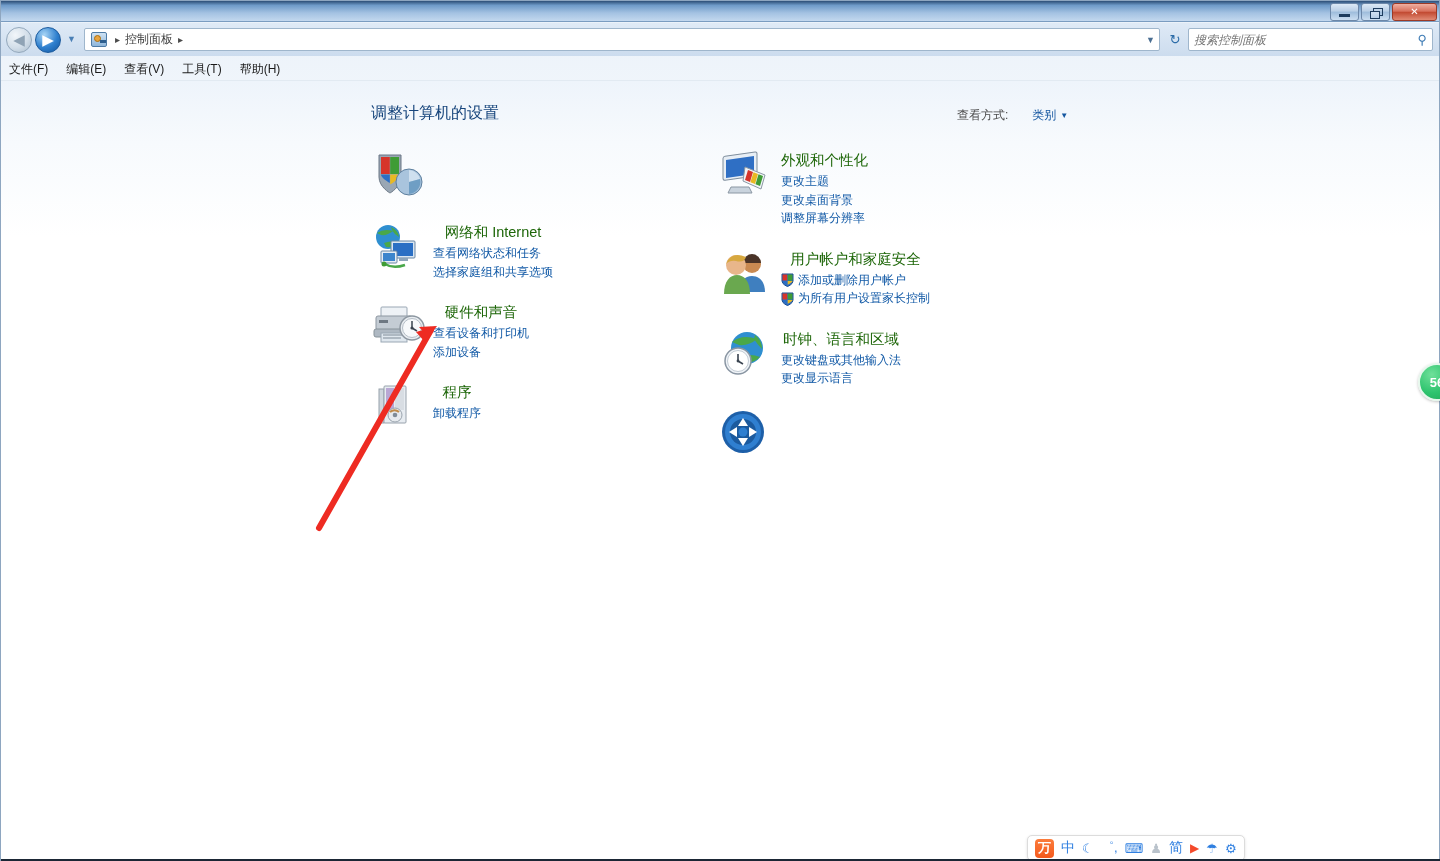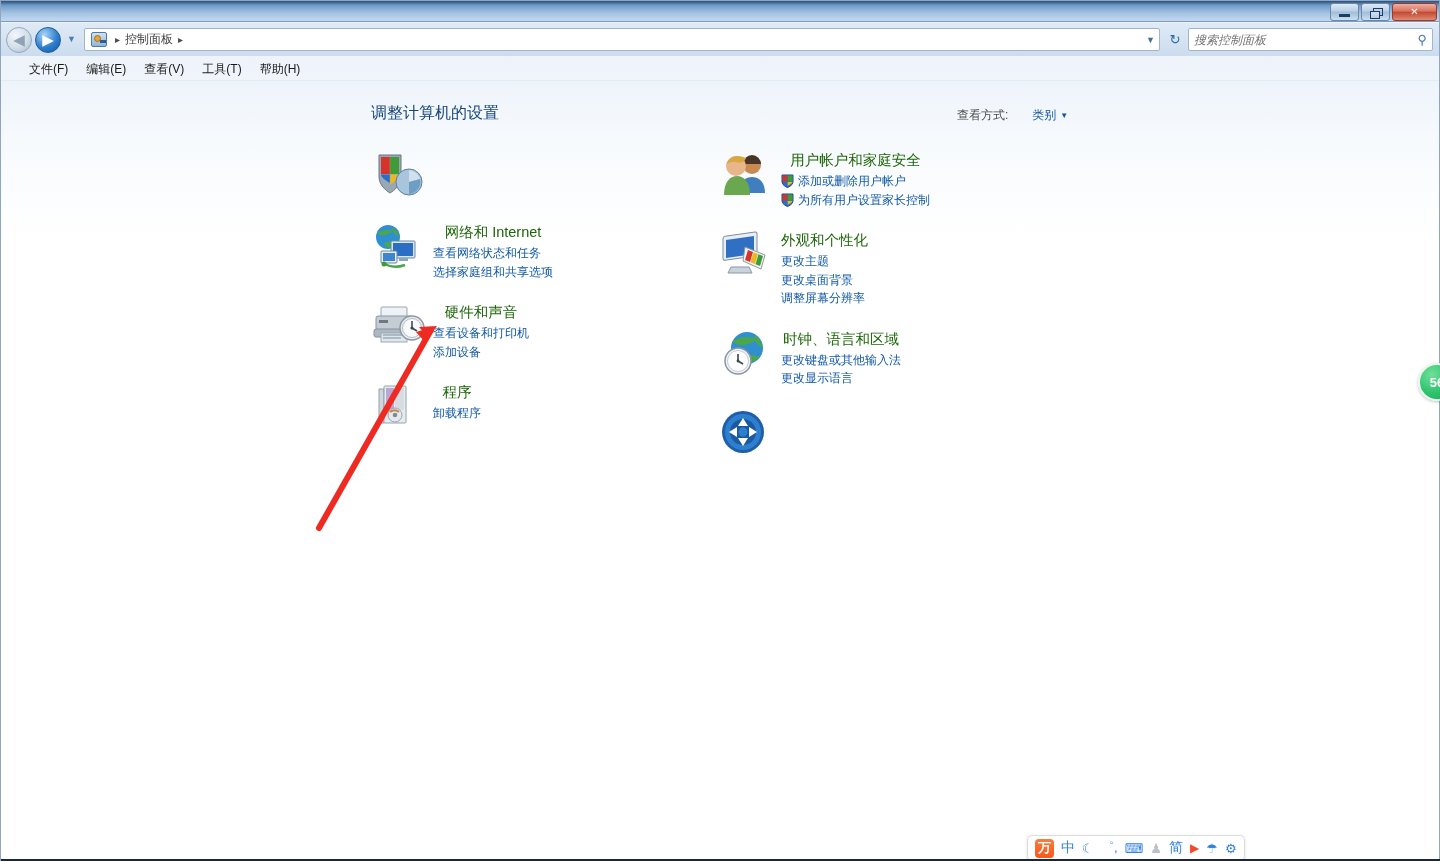--- a/index.html
+++ b/index.html
@@ -105,21 +105,21 @@
   }
   #searchinput {
     flex: 1; border: none; outline: none; font-size: 12px; color: #8a8a8a;
     font-style: italic; font-family: "Liberation Sans", sans-serif; background: transparent;
   }
   #search-icon { color: #3f7cb5; font-size: 13px; }
 
   
   #menubar {
     position: absolute; left: 0; top: 57px; width: 1438px; height: 22px;
-    display: flex; align-items: center; padding-left: 20px;
+    display: flex; align-items: center; padding-left: 0;
     background: transparent;
   }
   .menuitem {
     font-size: 12px; color: #1a1a1a; padding: 2px 8px; margin-right: 2px;
   }
   #menu-divider {
     position: absolute; left: 0; top: 79px; width: 1438px; height: 1px;
     background: #e2eaf2;
   }
 
@@ -362,20 +362,46 @@
         </div>
       </div>
 
     </div>
 
     <div class="col" id="col-right">
 
       <div class="category">
         <div class="cat-icon">
           <svg class="icon-svg" width="56" height="52" viewBox="0 0 56 52">
+            <rect x="4" y="8" width="34" height="24" rx="2" fill="#e7eef5" stroke="#7e8d9c" transform="skewY(-8)"></rect>
+            <rect x="7" y="12" width="28" height="18" fill="#2f6fc4" transform="skewY(-8)"></rect>
+            <path d="M12 38 L30 38 L33 44 L9 44 Z" fill="#c9d3dd" stroke="#8b97a3"></path>
+            <path d="M26 18 L46 26 L42 40 L24 32 Z" fill="#f2f5f8" stroke="#8b97a3"></path>
+            <path d="M29 21 L34 23 L31 33 L26 31Z" fill="#d6342a"></path>
+            <path d="M34.5 23.2 L39 25 L36 35 L31.4 33.2Z" fill="#e8b923"></path>
+            <path d="M39.5 25.2 L44 27 L41 37 L36.5 35.2Z" fill="#3f9c35"></path>
+          </svg>
+        </div>
+        <div class="cat-text">
+          <div class="cat-title">外观和个性化</div>
+          <div class="cat-link">
+              <span>更改主题</span>
+            </div>
+          <div class="cat-link">
+              <span>更改桌面背景</span>
+            </div>
+          <div class="cat-link">
+              <span>调整屏幕分辨率</span>
+            </div>
+        </div>
+      </div>
+
+      <div class="category">
+        <div class="cat-icon">
+          <svg class="icon-svg" width="56" height="52" viewBox="0 0 56 52">
             <circle cx="33" cy="16" r="9" fill="#c98a52"></circle>
             <path d="M33 6 a9 9 0 0 1 9 9 h-18 a9 9 0 0 1 9 -9z" fill="#4a3428"></path>
             <path d="M20 44 C20 33 26 28 33 28 C40 28 46 33 46 44 Z" fill="#3f7fbf"></path>
             <circle cx="17" cy="17" r="10" fill="#e8b68a"></circle>
             <path d="M7 16 Q12 3 27 9 Q25 15 17 13 Q11 12 7 16Z" fill="#d7a83f"></path>
             <path d="M5 46 C5 33 11 27 18 27 C25 27 31 33 31 46 Z" fill="#6aa84f"></path>
           </svg>
         </div>
         <div class="cat-text">
           <div class="cat-title">用户帐户和家庭安全</div>
@@ -402,46 +428,20 @@
                 </svg>
             </span>
             <span>为所有用户设置家长控制</span>
           </div>
         </div>
       </div>
 
       <div class="category">
         <div class="cat-icon">
           <svg class="icon-svg" width="56" height="52" viewBox="0 0 56 52">
-            <rect x="4" y="8" width="34" height="24" rx="2" fill="#e7eef5" stroke="#7e8d9c" transform="skewY(-8)"></rect>
-            <rect x="7" y="12" width="28" height="18" fill="#2f6fc4" transform="skewY(-8)"></rect>
-            <path d="M12 38 L30 38 L33 44 L9 44 Z" fill="#c9d3dd" stroke="#8b97a3"></path>
-            <path d="M26 18 L46 26 L42 40 L24 32 Z" fill="#f2f5f8" stroke="#8b97a3"></path>
-            <path d="M29 21 L34 23 L31 33 L26 31Z" fill="#d6342a"></path>
-            <path d="M34.5 23.2 L39 25 L36 35 L31.4 33.2Z" fill="#e8b923"></path>
-            <path d="M39.5 25.2 L44 27 L41 37 L36.5 35.2Z" fill="#3f9c35"></path>
-          </svg>
-        </div>
-        <div class="cat-text">
-          <div class="cat-title">外观和个性化</div>
-          <div class="cat-link">
-              <span>更改主题</span>
-            </div>
-          <div class="cat-link">
-              <span>更改桌面背景</span>
-            </div>
-          <div class="cat-link">
-              <span>调整屏幕分辨率</span>
-            </div>
-        </div>
-      </div>
-
-      <div class="category">
-        <div class="cat-icon">
-          <svg class="icon-svg" width="56" height="52" viewBox="0 0 56 52">
             <circle cx="28" cy="20" r="16" fill="#2f8fd0"></circle>
             <path d="M13 14 Q23 6 38 11 Q30 18 20 17 Z" fill="#4aa84a"></path>
             <path d="M22 29 Q31 25 41 29 Q34 36 26 34 Z" fill="#4aa84a"></path>
             <path d="M36 7 Q43 12 43 21 Q38 16 35 11 Z" fill="#4aa84a"></path>
             <circle cx="19" cy="33" r="13" fill="#f0f4f8" stroke="#8a96a3" stroke-width="1.5"></circle>
             <circle cx="19" cy="33" r="10.5" fill="#ffffff" stroke="#c2cbd4"></circle>
             <path d="M19 33 L19 26 M19 33 L24 36" stroke="#3a4450" stroke-width="1.6"></path>
             <circle cx="19" cy="33" r="1.4" fill="#3a4450"></circle>
           </svg>
         </div>

